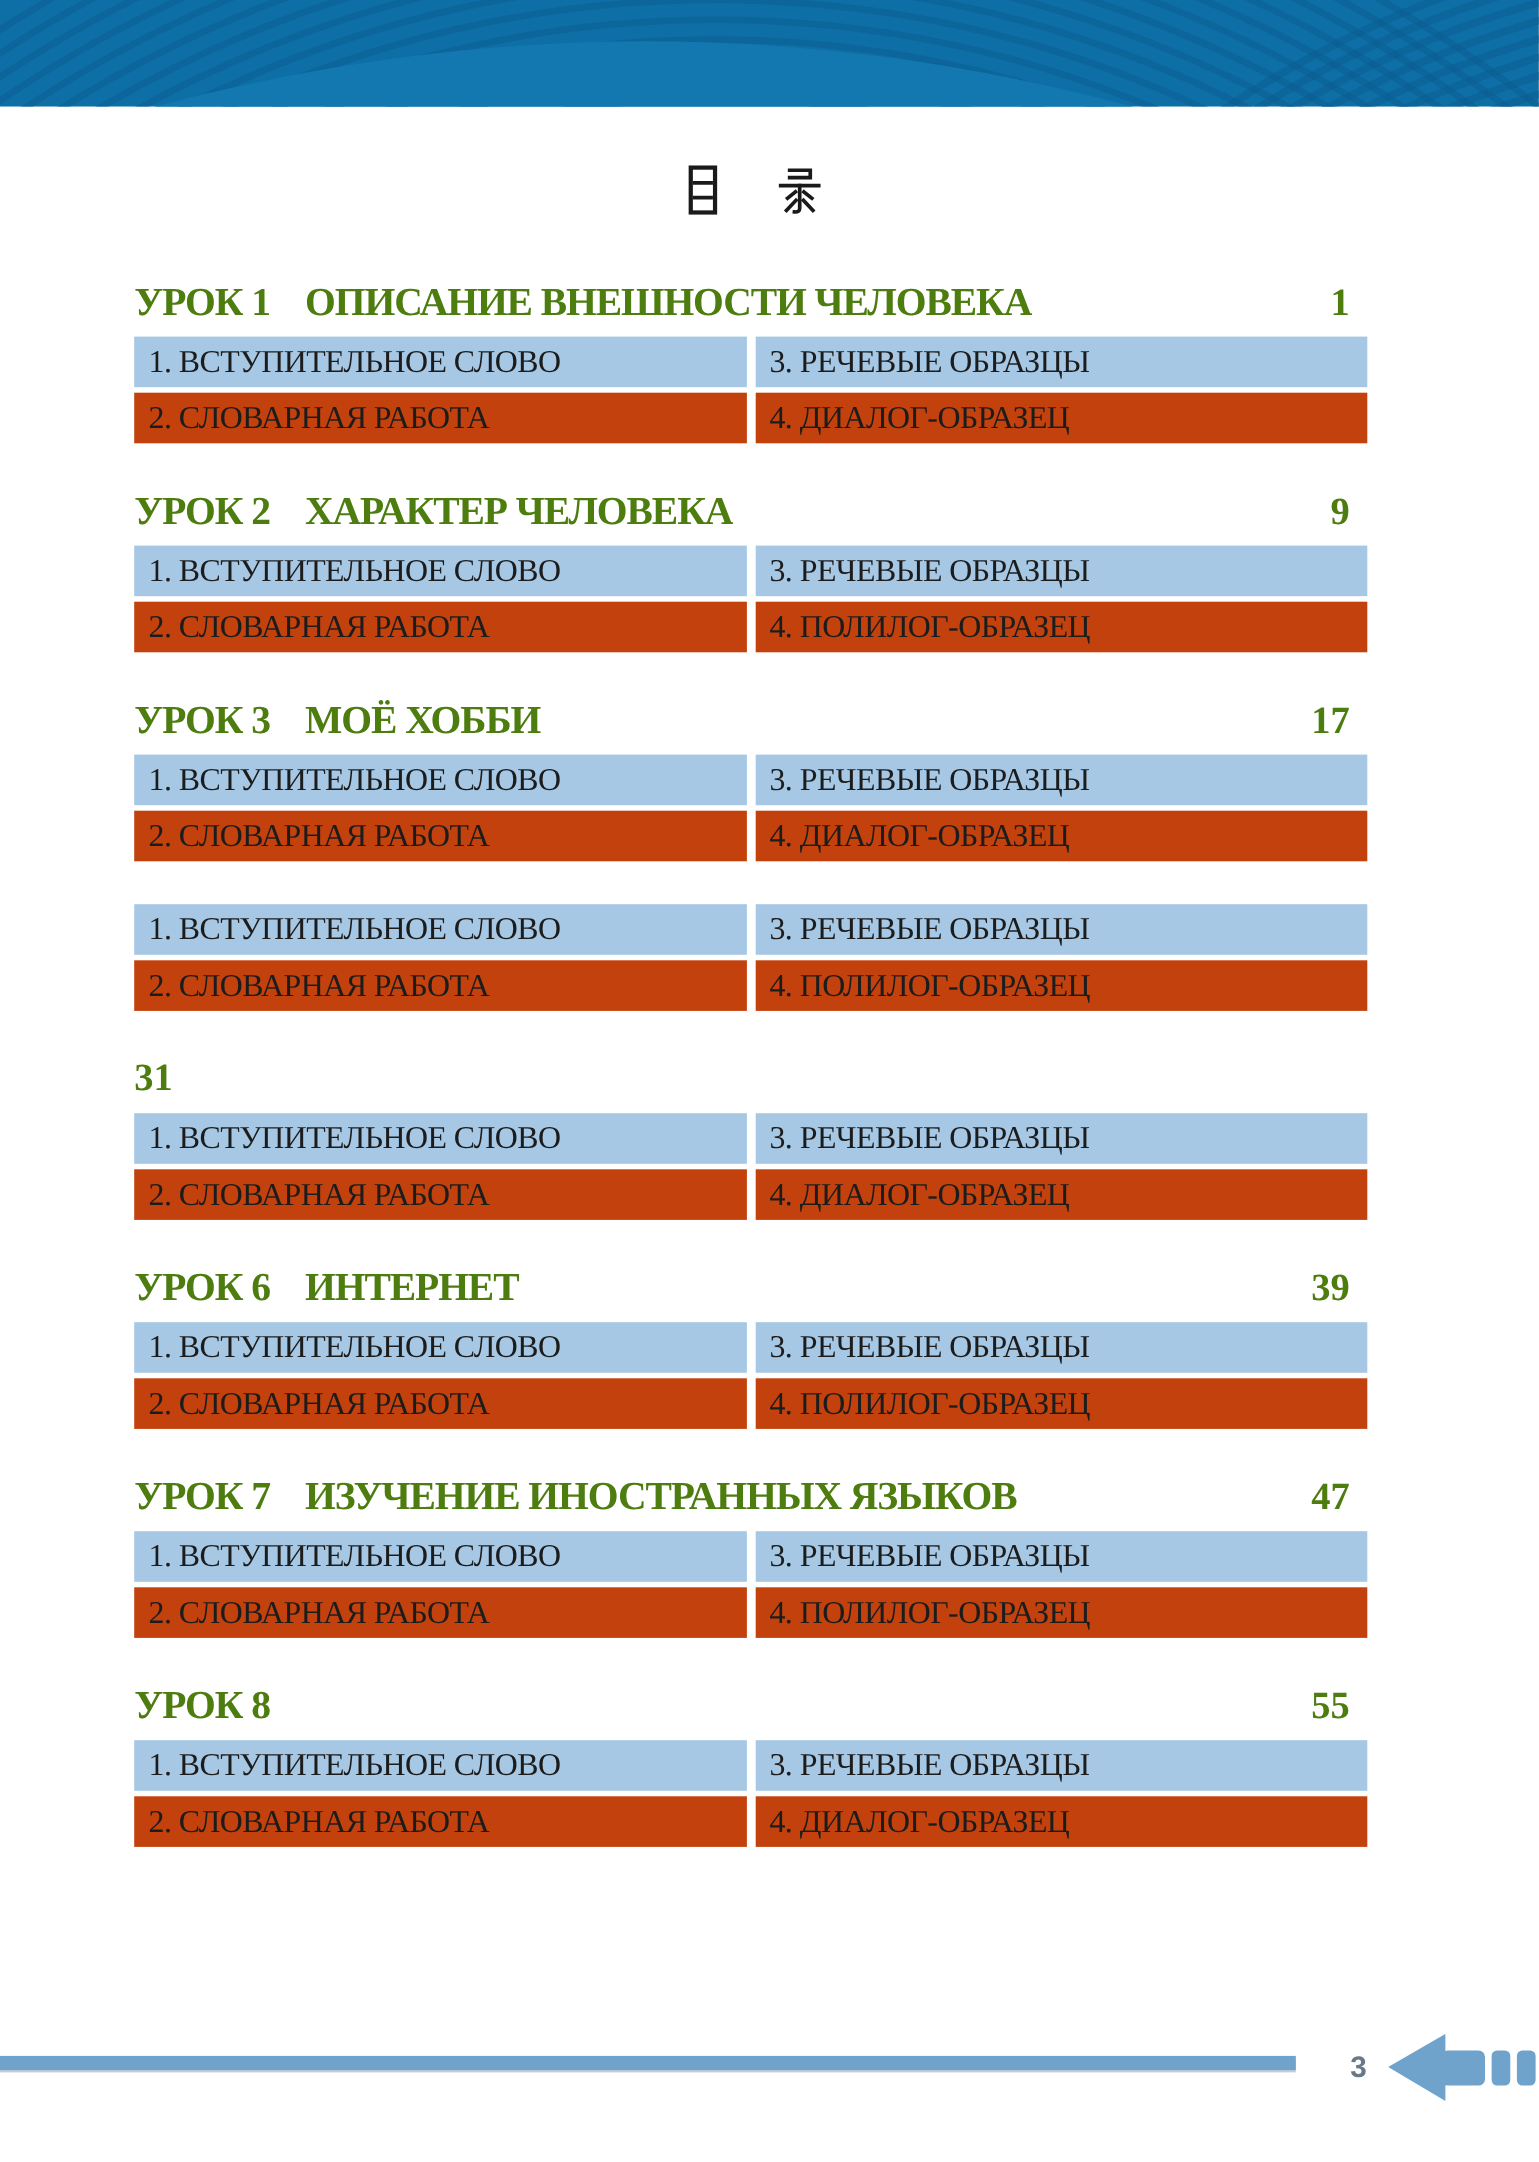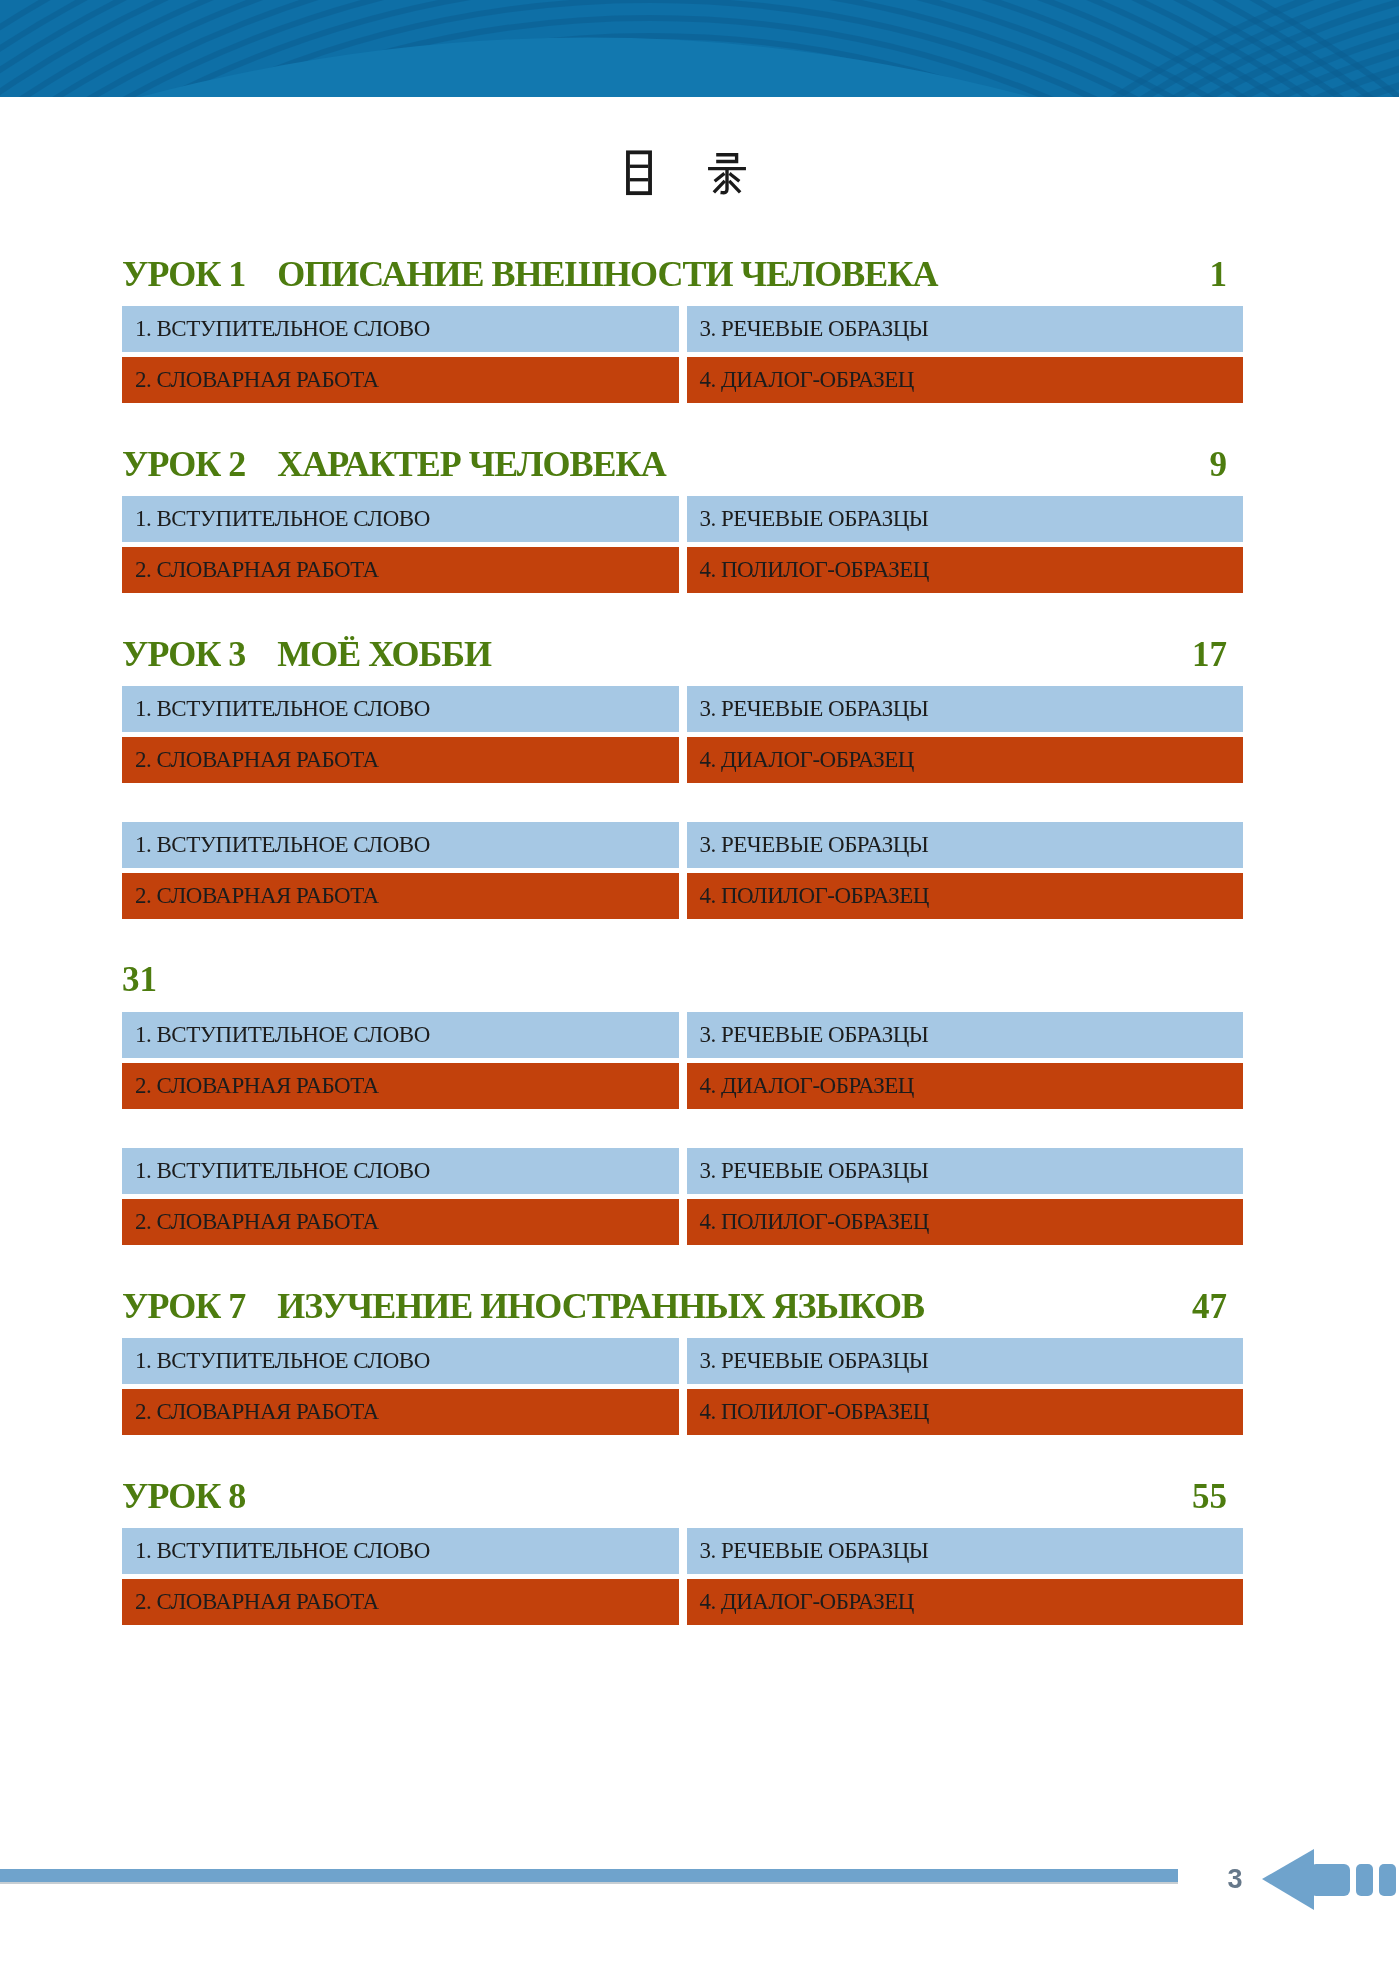--- a/index.html
+++ b/index.html
@@ -27,21 +27,21 @@
   }
   .lesson-label{display:inline-flex;}
   .lesson-num{margin-right:32px;}
   .lesson-page{font-size:35px;margin-right:16px;letter-spacing:0;}
   .lesson-table{
     display:grid;grid-template-columns:1fr 1fr;
     column-gap:8px;row-gap:5px;
   }
   .cell{
     height:46px;line-height:46px;padding-left:13px;
-    font-size:23px;letter-spacing:-0.5px;color:#1c1c1c;
+    font-size:29px;letter-spacing:-0.5px;color:#1c1c1c;
     white-space:nowrap;overflow:hidden;
   }
   .cell.dark{background:#A6C8E4;}
   .cell.light{background:#c2410c;}
   
   .footer-bar{
     position:absolute;left:0;top:1869px;width:1178px;height:13px;
     background:#6FA3CC;box-shadow:0 2px 0 rgba(95,115,130,0.35);
   }
   .footer-page{
@@ -171,20 +171,27 @@
       <span class="lesson-page">31</span>
     </div>
     <div class="lesson-table">
       <div class="cell dark">1. ВСТУПИТЕЛЬНОЕ СЛОВО</div>
       <div class="cell dark">3. РЕЧЕВЫЕ ОБРАЗЦЫ</div>
       <div class="cell light">2. СЛОВАРНАЯ РАБОТА</div>
       <div class="cell light">4. ДИАЛОГ-ОБРАЗЕЦ</div>
     </div>
   </section>
     <section class="lesson">
+    <div class="lesson-heading">
+      <span class="lesson-label">
+        <span class="lesson-num">УРОК 6</span>
+        <span class="lesson-name">ИНТЕРНЕТ</span>
+      </span>
+      <span class="lesson-page">39</span>
+    </div>
     <div class="lesson-table">
       <div class="cell dark">1. ВСТУПИТЕЛЬНОЕ СЛОВО</div>
       <div class="cell dark">3. РЕЧЕВЫЕ ОБРАЗЦЫ</div>
       <div class="cell light">2. СЛОВАРНАЯ РАБОТА</div>
       <div class="cell light">4. ПОЛИЛОГ-ОБРАЗЕЦ</div>
     </div>
   </section>
     <section class="lesson">
     <div class="lesson-heading">
       <span class="lesson-label">

